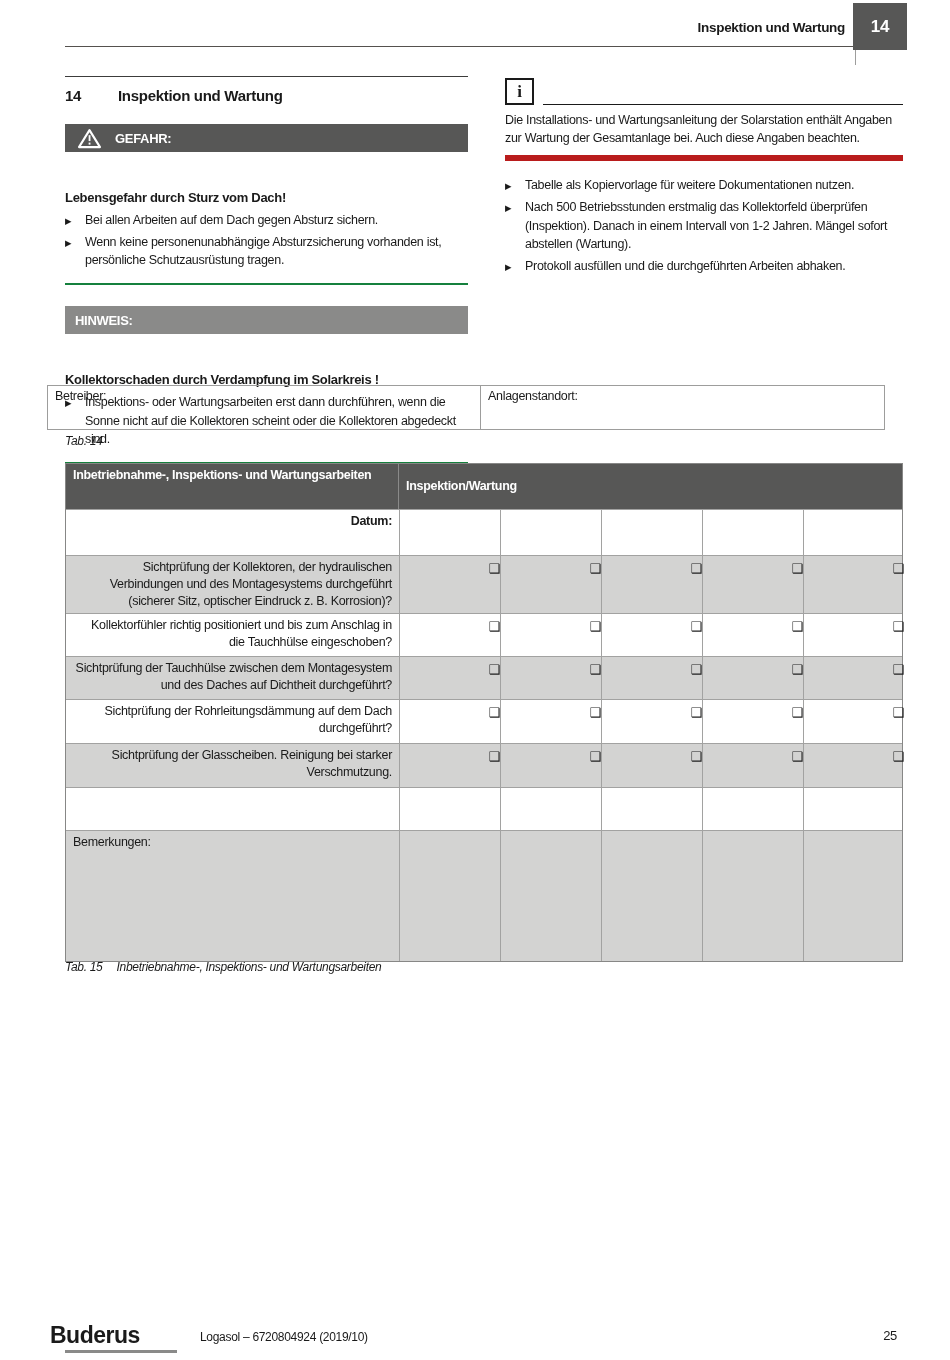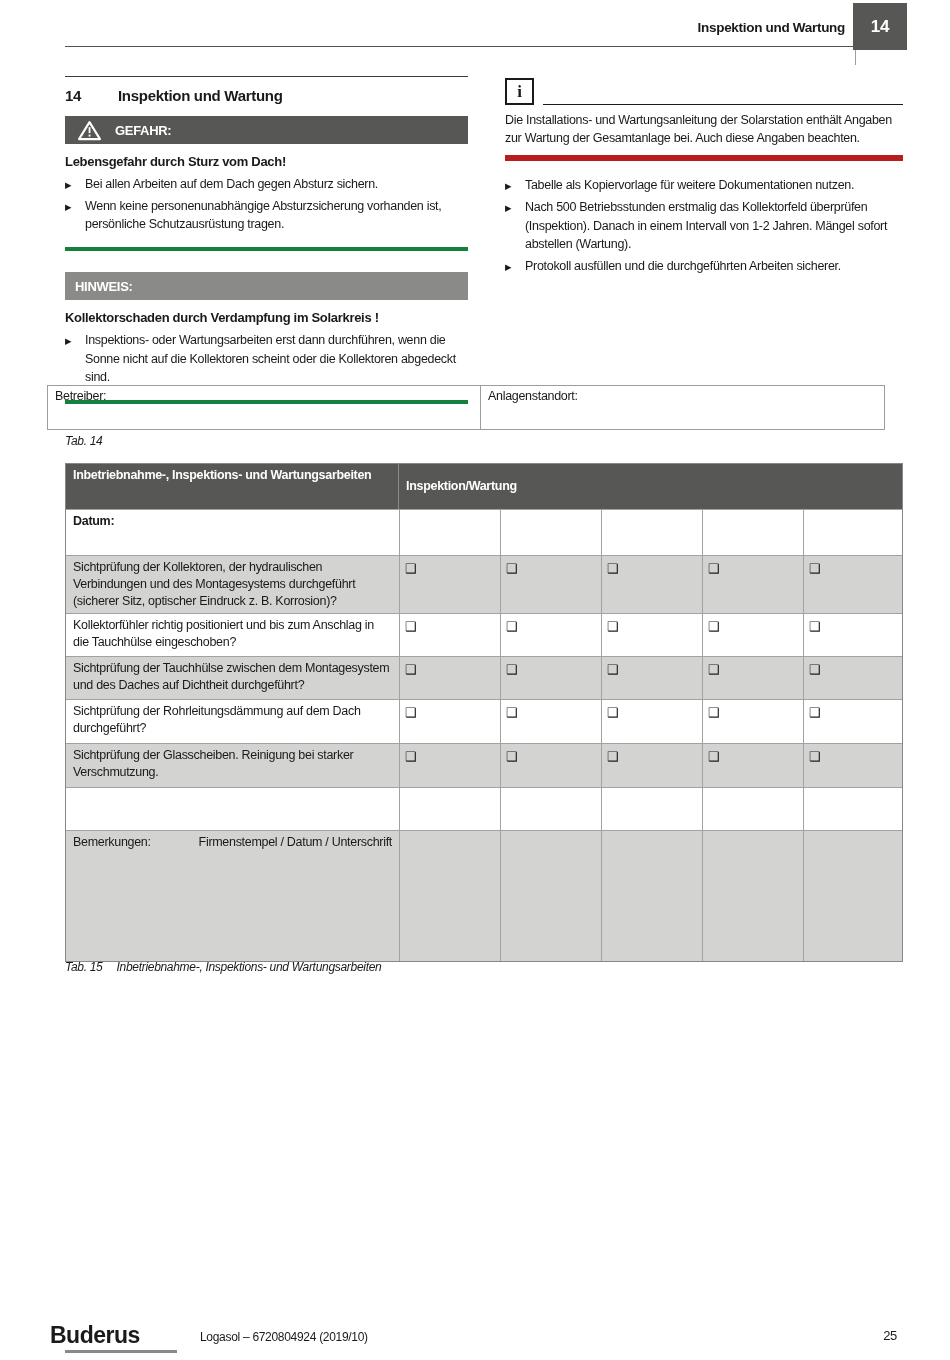--- a/index.html
+++ b/index.html
@@ -13,26 +13,26 @@
   .chapter-box{position:absolute;top:3px;right:43px;width:54px;height:47px;background:#575756;
     color:#fff;font-weight:bold;font-size:17px;display:flex;align-items:center;justify-content:center;}
   .header-rule{position:absolute;top:46px;left:65px;width:788px;border-top:1px solid #55514e;}
   .header-tick{position:absolute;top:50px;left:855px;height:15px;border-left:1px solid #9d9d9c;}
 
   
   .col-left{position:absolute;left:65px;top:76px;width:403px;}
   .col-right{position:absolute;left:505px;top:78px;width:398px;}
 
   .rule-top{border-top:1px solid #3c3c3b;}
-  .rule-bottom{border-bottom:4px solid #15803d;}
+  .rule-bottom{border-bottom:2px solid #15803d;margin-top:28px;}
 
   .chapter-heading{display:flex;padding:10px 0 12px 0;font-size:15px;font-weight:bold;}
   .chapter-heading .num{width:53px;flex:none;}
 
-  .banner{height:28px;display:flex;align-items:center;color:#fff;font-weight:bold;font-size:13px;}
+  .banner{height:28px;display:flex;align-items:center;color:#fff;font-weight:bold;font-size:13px;margin-top:8px;}
   .banner.danger{background:#575756;}
   .banner.notice{background:#8a8a89;padding-left:10px;}
   .warn-icon{margin:0 13px 0 12px;display:flex;align-items:center;}
 
   .alert-body{padding:5px 0 10px 0;}
   .block-title{font-weight:bold;font-size:13px;margin:5px 0 6px 0;}
   .bullet{display:flex;margin:4px 0;font-size:12.5px;line-height:1.45;}
   .bullet-marker{font-size:8.5px;width:20px;flex:none;padding-top:4px;}
   .notice-section{margin-top:21px;}
 
@@ -52,21 +52,21 @@
   .t14-cell:first-child{width:433px;flex:none;border-right:1px solid #9d9d9c;}
   .t14-cell:last-child{flex:1;}
   .t14-caption{position:absolute;left:65px;top:434px;font-size:12px;font-style:italic;}
 
   
   .t15{position:absolute;left:65px;top:463px;width:838px;border:1px solid #878786;box-sizing:border-box;}
   .t15-header{display:flex;background:#575756;color:#fff;font-weight:bold;min-height:45px;}
   .t15-header .t15-label{border-right:1px solid #8a8a89;}
   .t15-label{width:333px;flex:none;padding:3px 7px;font-size:12.5px;line-height:1.35;box-sizing:border-box;}
   .t15-span{flex:1;padding:15px 7px;font-size:12.5px;box-sizing:border-box;}
-  .t15-row{display:flex;border-top:1px solid #a2a2a1;background:#fff;}
+  .t15-row{display:flex;border-top:1px solid #a2a2a1;background:#fff;text-align:right;}
   .t15-row.shaded{background:#d3d3d2;}
   .t15-cell{width:101px;flex:none;border-left:1px solid #a2a2a1;padding:3px 0 0 5px;box-sizing:border-box;}
   .checkbox{font-size:13px;line-height:1;}
   .t15-row.r0{min-height:45px}.t15-row.r1{min-height:57px}.t15-row.r2{min-height:42px}
   .t15-row.r3{min-height:42px}.t15-row.r4{min-height:43px}.t15-row.r5{min-height:43px}
   .t15-row.r6{min-height:42px}.t15-row.r7{min-height:130px}
   .t15-label.bold{font-weight:bold;}
   .t15-label.two-part{display:flex;flex-direction:row;justify-content:space-between;}
   .t15-caption{position:absolute;left:65px;top:960px;font-size:12px;font-style:italic;}
   .t15-caption .cap-text{margin-left:14px;}
@@ -145,21 +145,21 @@
       <div class="bullet">
         <span class="bullet-marker">▶</span>
         <span class="bullet-text">Tabelle als Kopiervorlage für weitere Dokumentationen nutzen.</span>
       </div>
       <div class="bullet">
         <span class="bullet-marker">▶</span>
         <span class="bullet-text">Nach 500 Betriebsstunden erstmalig das Kollektorfeld überprüfen (Inspektion). Danach in einem Intervall von 1-2 Jahren. Mängel sofort abstellen (Wartung).</span>
       </div>
       <div class="bullet">
         <span class="bullet-marker">▶</span>
-        <span class="bullet-text">Protokoll ausfüllen und die durchgeführten Arbeiten sicherer.</span>
+        <span class="bullet-text">Protokoll ausfüllen und die durchgeführten Arbeiten abhaken.</span>
       </div>
     </div>
 </div>
 
 <div class="t14">
     <div class="t14-cell">Betreiber:</div>
     <div class="t14-cell">Anlagenstandort:</div>
   </div>
 <div class="t14-caption">Tab. 14</div>
 
@@ -221,21 +221,20 @@
         <div class="t15-label"></div>
         <div class="t15-cell"></div>
         <div class="t15-cell"></div>
         <div class="t15-cell"></div>
         <div class="t15-cell"></div>
         <div class="t15-cell"></div>
       </div>
       <div class="t15-row r7 shaded">
         <div class="t15-label two-part">
           <span>Bemerkungen:</span>
-          <span>Firmenstempel / Datum / Unterschrift</span>
         </div>
         <div class="t15-cell"></div>
         <div class="t15-cell"></div>
         <div class="t15-cell"></div>
         <div class="t15-cell"></div>
         <div class="t15-cell"></div>
       </div>
     </div>
 </div>
 <div class="t15-caption">

